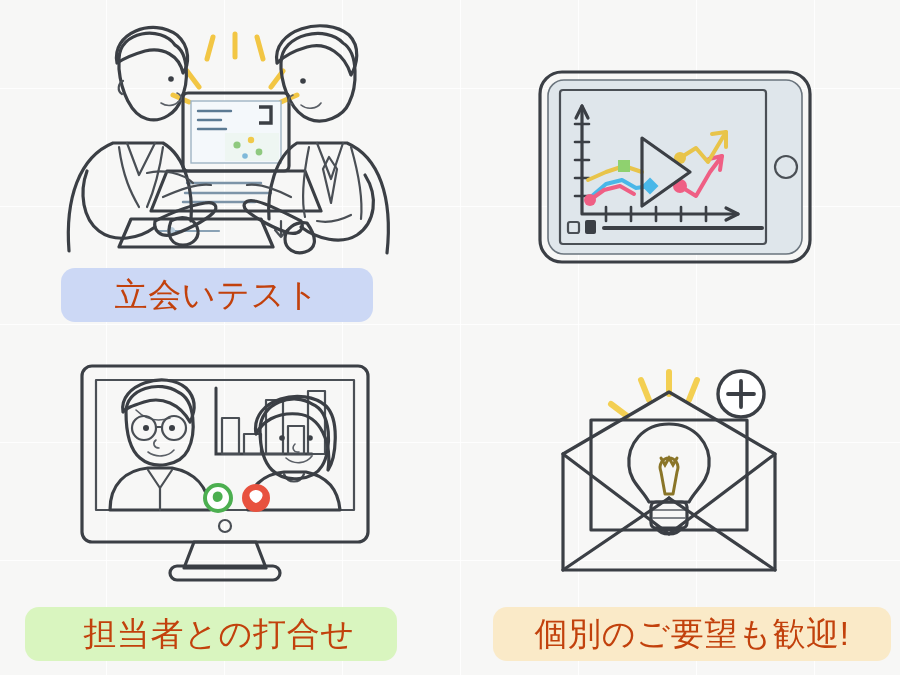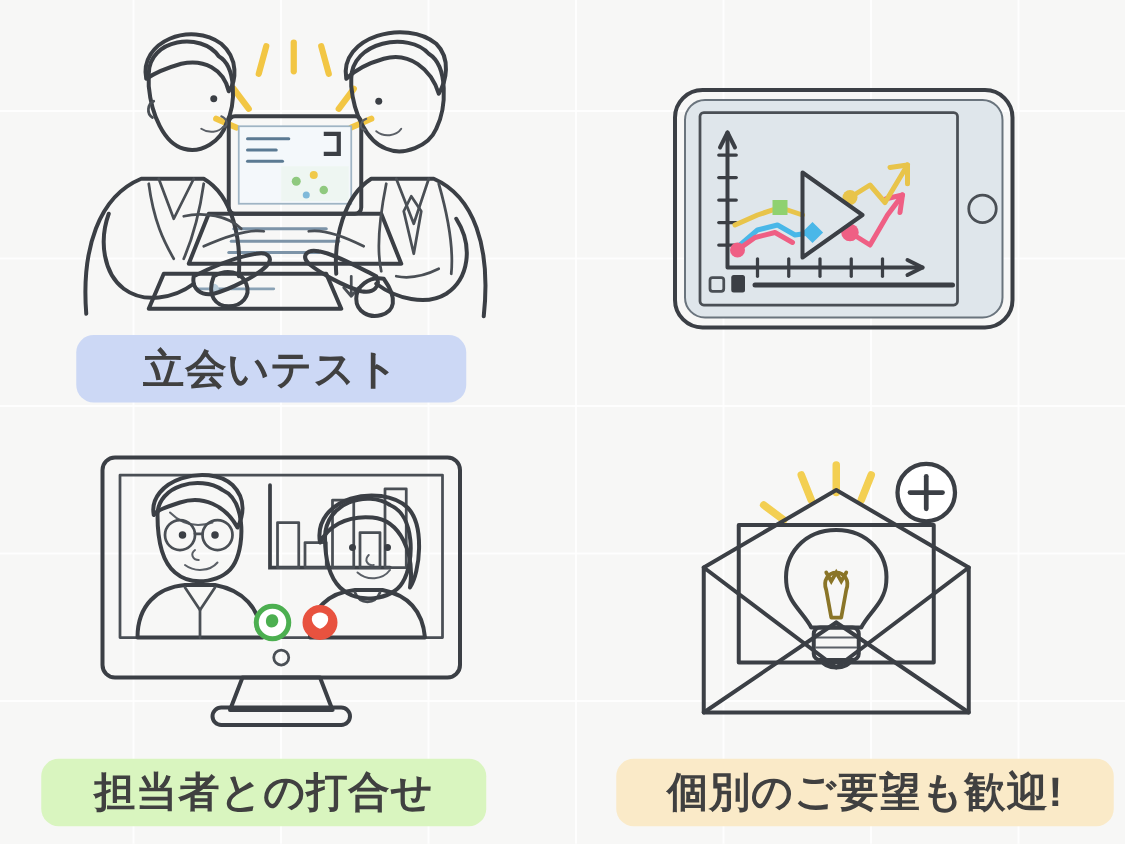--- a/index.html
+++ b/index.html
@@ -27,22 +27,22 @@
     grid-template-columns:450px 450px;
     grid-template-rows:338px 337px;
     width:900px;height:675px;
   }
   .card{position:relative;display:flex;flex-direction:column;align-items:center;}
   .art{position:relative;width:100%;flex:1;display:flex;align-items:center;justify-content:center;}
   .art svg{display:block;}
   .label{
     display:flex;align-items:center;justify-content:center;
     border-radius:14px;
-    color:#404040;
-    font-weight:700;
+    color:#c2410c;
+    font-weight:400;
     letter-spacing:.02em;
     white-space:nowrap;
   }
   
   .c1 .label{width:312px;height:54px;font-size:33px;margin-bottom:16px;}
   .c2 .label{width:384px;height:54px;font-size:33px;margin-bottom:16px;}
   .c3 .label{width:356px;height:54px;font-size:33px;margin-bottom:14px;}
   .c4 .label{width:398px;height:54px;font-size:33px;margin-bottom:14px;}
   .c2 .label,.c4 .label{margin-left:34px;}
   .c1 .label{margin-right:16px;}
@@ -272,21 +272,21 @@
         <g>
           <circle cx="148" cy="140" r="13" fill="#ffffff" stroke="#4caf50" stroke-width="4"></circle>
           <path d="M143 137 c1 -4 7 -5 9 -1 c2 4 -1 8 -5 8 c-3 0 -5 -3 -4 -7 Z" fill="#4caf50"></path>
         </g>
         <g>
           <circle cx="186" cy="140" r="13" fill="#e8523f" stroke="#e8523f" stroke-width="2"></circle>
           <path d="M180 135 c3 -4 9 -4 12 0 c2 4 -2 9 -6 10 c-4 -1 -8 -6 -6 -10 Z" fill="#ffffff"></path>
         </g>
       </svg>
     </div>
-    <div class="label" style="background: rgb(217, 245, 191);">担当者との打合せ</div>
+    <div class="label" style="background: rgb(217, 245, 191); padding-left: 16px;">担当者との打合せ</div>
   </div>
 
   <div class="card c4">
     <div class="art">
       <svg width="260" height="230" viewBox="0 0 260 230">
 
         <g stroke="#f3cf52" stroke-width="6" stroke-linecap="round" fill="none">
           <line x1="96" y1="22" x2="104" y2="42"></line>
           <line x1="124" y1="14" x2="124" y2="36"></line>
           <line x1="152" y1="22" x2="144" y2="42"></line>

